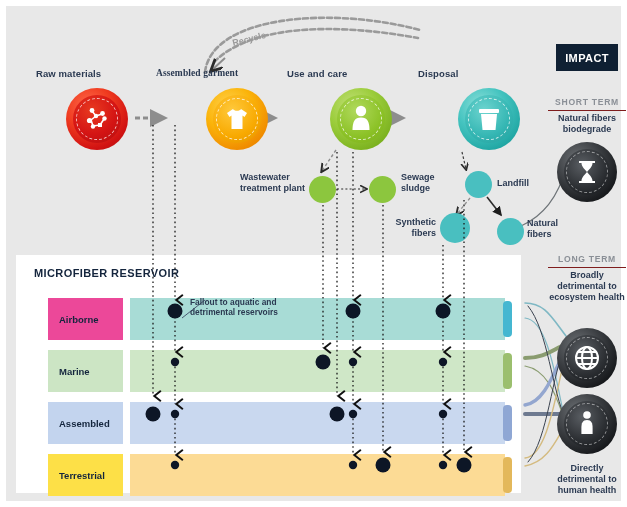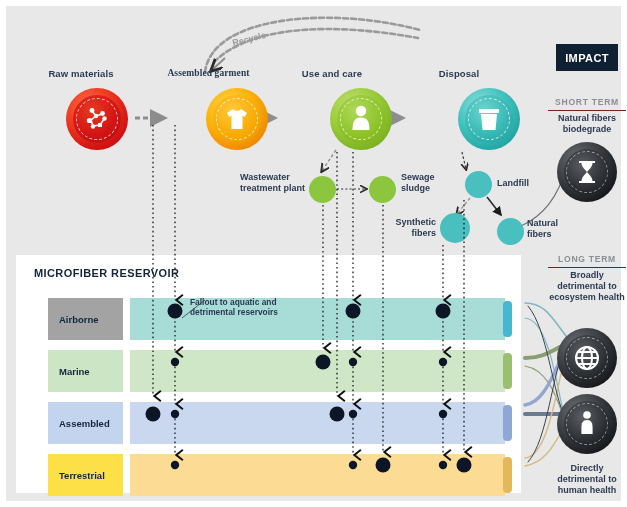--- a/index.html
+++ b/index.html
@@ -13,21 +13,21 @@
   #stage{position:relative;width:627px;height:507px;background:#ffffff;}
 
   
   .canvas{
     position:absolute;left:6px;top:6px;width:615px;height:495px;
     background:#e8e8e8;
   }
 
   
   .node-label{
-    position:absolute;text-align:center;
+    position:absolute;text-align:left;
     font-size:9.5px;color:#2b3a52;font-weight:600;
     letter-spacing:.1px;line-height:11px;
   }
 
   
   .ring{
     position:absolute;width:62px;height:62px;border-radius:50%;
     display:flex;align-items:center;justify-content:center;
   }
   .ring .outer{
@@ -232,21 +232,21 @@
   <div class="circ-label" style="left:383px;top:217px;width:53px;text-align:right;">Synthetic<br>fibers</div>
 
   <div class="circ" style="left:497px;top:218px;width:27px;height:27px;background:#49bfc0;"></div>
   <div class="circ-label" style="left:527px;top:218px;width:50px;">Natural<br>fibers</div>
 
 
   <div class="reservoir">
     <div class="reservoir-title">MICROFIBER RESERVOIR</div>
 
     <div class="res-row" style="top:43px;">
-      <div class="res-key" style="background:#a3a3a3;">Airborne</div>
+      <div class="res-key" style="background:#ec4899;">Airborne</div>
       <div class="res-band" style="background:#a8dcd6;"></div>
       <div class="res-cap" style="background:#45b7d1;"></div>
     </div>
 
     <div class="res-row" style="top:95px;">
       <div class="res-key" style="background:#cce5c4;">Marine</div>
       <div class="res-band" style="background:#cfe7c7;"></div>
       <div class="res-cap" style="background:#9bbf6e;"></div>
     </div>
 

